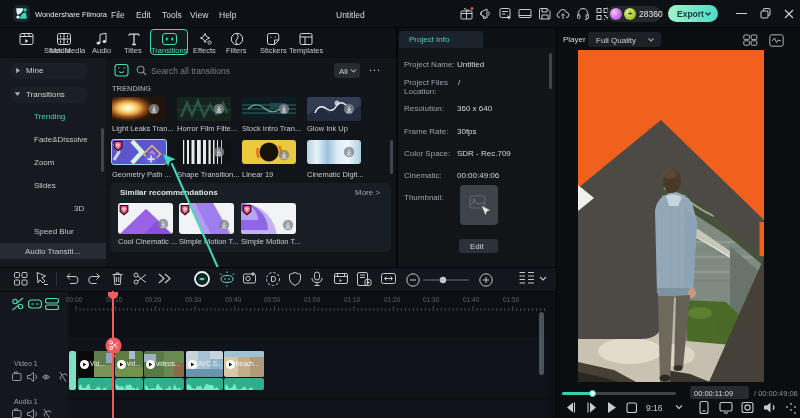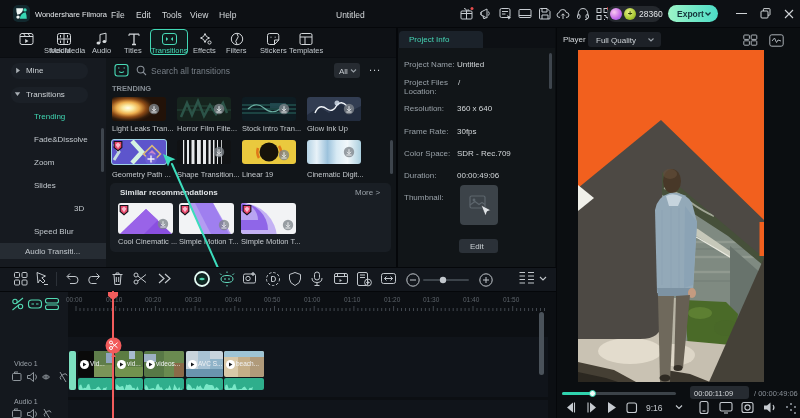--- a/index.html
+++ b/index.html
@@ -349,21 +349,21 @@
 <div class="txt abs" style="left:60px;top:33px;color:#d4d8db;">Untitled</div>
 <div class="txt abs" style="left:7px;top:51px;color:#99a1a8;">Project Files</div>
 <div class="txt abs" style="left:7px;top:60px;color:#99a1a8;">Location:</div>
 <div class="txt abs" style="left:61px;top:51px;color:#d4d8db;">/</div>
 <div class="txt abs" style="left:7px;top:77px;color:#99a1a8;">Resolution:</div>
 <div class="txt abs" style="left:60px;top:77px;color:#d4d8db;">360 x 640</div>
 <div class="txt abs" style="left:7px;top:100px;color:#99a1a8;">Frame Rate:</div>
 <div class="txt abs" style="left:60px;top:100px;color:#d4d8db;">30fps</div>
 <div class="txt abs" style="left:7px;top:122px;color:#99a1a8;">Color Space:</div>
 <div class="txt abs" style="left:60px;top:122px;color:#d4d8db;">SDR - Rec.709</div>
-<div class="txt abs" style="left:7px;top:144px;color:#99a1a8;">Duration:</div>
+<div class="txt abs" style="left:7px;top:144px;color:#99a1a8;">Cinematic:</div>
 <div class="txt abs" style="left:60px;top:144px;color:#d4d8db;">00:00:49:06</div>
 <div class="txt abs" style="left:7px;top:166px;color:#99a1a8;">Thumbnail:</div>
 <div class="abs" style="left:63px;top:158px;width:38px;height:40px;background:#3c4349;border-radius:4px;"></div>
 <svg class="abs" style="left:72px;top:168px;" width="22" height="22" viewBox="0 0 22 22">
         <rect x="1" y="1" width="15" height="12" rx="1.5" fill="none" stroke="#5d666d" stroke-width="1.2"></rect>
         <circle cx="5" cy="5" r="1.4" fill="#5d666d"></circle>
         <path d="M1 10 L6 6.5 L10 9.5 L13 7.5 L16 9.5" fill="none" stroke="#5d666d" stroke-width="1.2"></path>
         <path d="M12 10 L16.5 21 L18.2 16.6 L22 15.2 Z" fill="#dfe3e6" stroke="#30363c" stroke-width="0.7"></path>
       </svg>
 <div class="abs" style="left:62px;top:212px;width:39px;height:14px;background:#2b3138;border-radius:3px;"></div>

